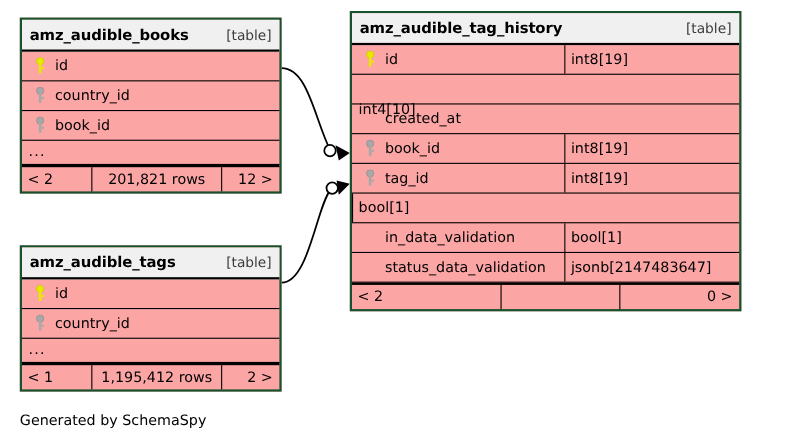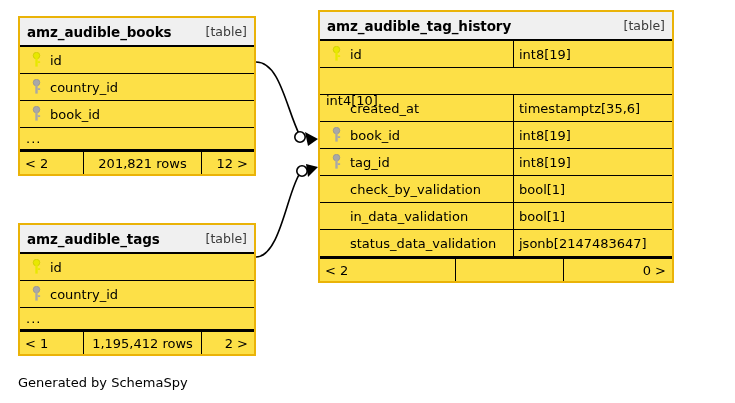--- a/index.html
+++ b/index.html
@@ -27,22 +27,22 @@
     position: absolute;
     left: 0; top: 0;
     width: 735px;
     height: 403px;
     pointer-events: none;
   }
 
   
   .entity {
     position: absolute;
-    border: 2px solid #eab308;
-    background: #fde047;
+    border: 2px solid #14532d;
+    background: #fca5a5;
     box-sizing: border-box;
   }
 
   .entity-header {
     display: flex;
     align-items: center;
     justify-content: space-between;
     background: #f0f0f0;
     border-bottom: 2px solid #000000;
     box-sizing: border-box;
@@ -286,21 +286,20 @@
 
     <div class="col-row">
       <div class="col-type" style="flex:0 0 159px;margin-top:32px;">int4[10]</div>
     </div>
 
     <div class="col-row">
       <div class="col-name">
         <span class="keyslot"></span>
         <span class="col-label">created_at</span>
       </div>
-      <div class="col-type" style="flex:0 0 159px;">timestamptz[35,6]</div>
     </div>
 
     <div class="col-row">
       <div class="col-name">
         <span class="keyslot">
           <svg width="9" height="16" viewBox="0 0 9 16">
             <circle cx="4.5" cy="3.6" r="3.3" fill="#a8a8a8" stroke="#909090" stroke-width="0.7"></circle>
             <rect x="3.3" y="5.6" width="2.4" height="9" fill="#a8a8a8"></rect>
             <rect x="5.7" y="9.2" width="2.4" height="1.8" fill="#a8a8a8"></rect>
           </svg>
@@ -318,24 +317,20 @@
             <rect x="3.3" y="5.6" width="2.4" height="9" fill="#a8a8a8"></rect>
             <rect x="5.7" y="9.2" width="2.4" height="1.8" fill="#a8a8a8"></rect>
           </svg>
         </span>
         <span class="col-label">tag_id</span>
       </div>
       <div class="col-type" style="flex:0 0 159px;">int8[19]</div>
     </div>
 
     <div class="col-row">
-      <div class="col-name">
-        <span class="keyslot"></span>
-        <span class="col-label">check_by_validation</span>
-      </div>
       <div class="col-type" style="flex:0 0 159px;">bool[1]</div>
     </div>
 
     <div class="col-row">
       <div class="col-name">
         <span class="keyslot"></span>
         <span class="col-label">in_data_validation</span>
       </div>
       <div class="col-type" style="flex:0 0 159px;">bool[1]</div>
     </div>

